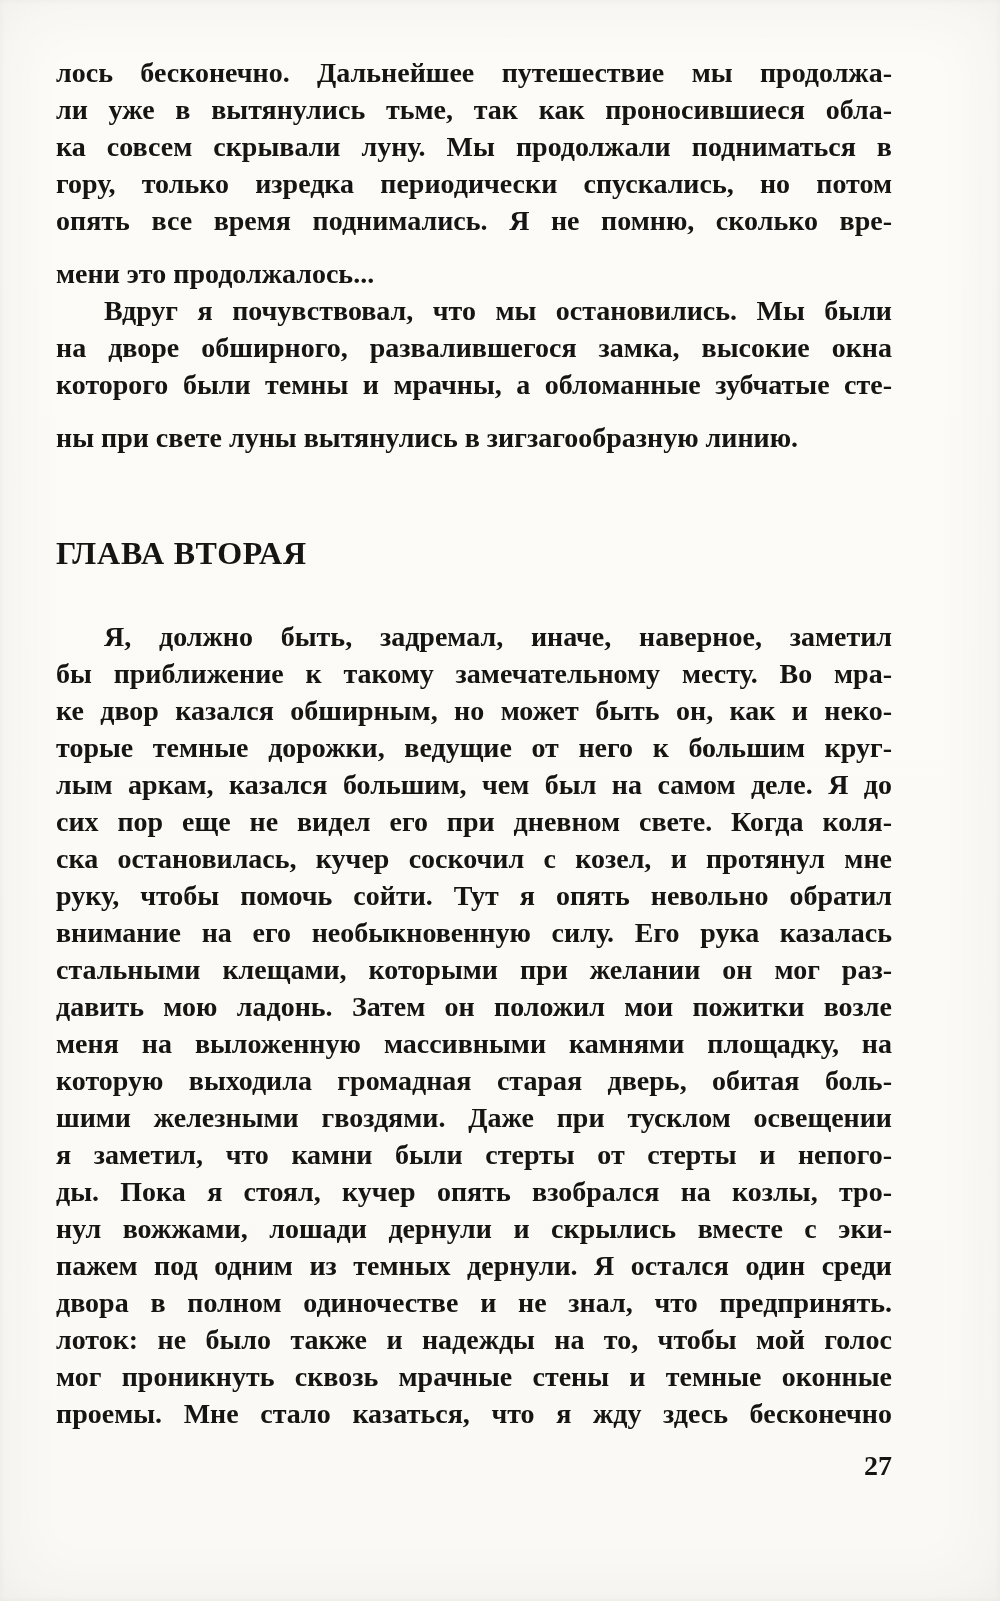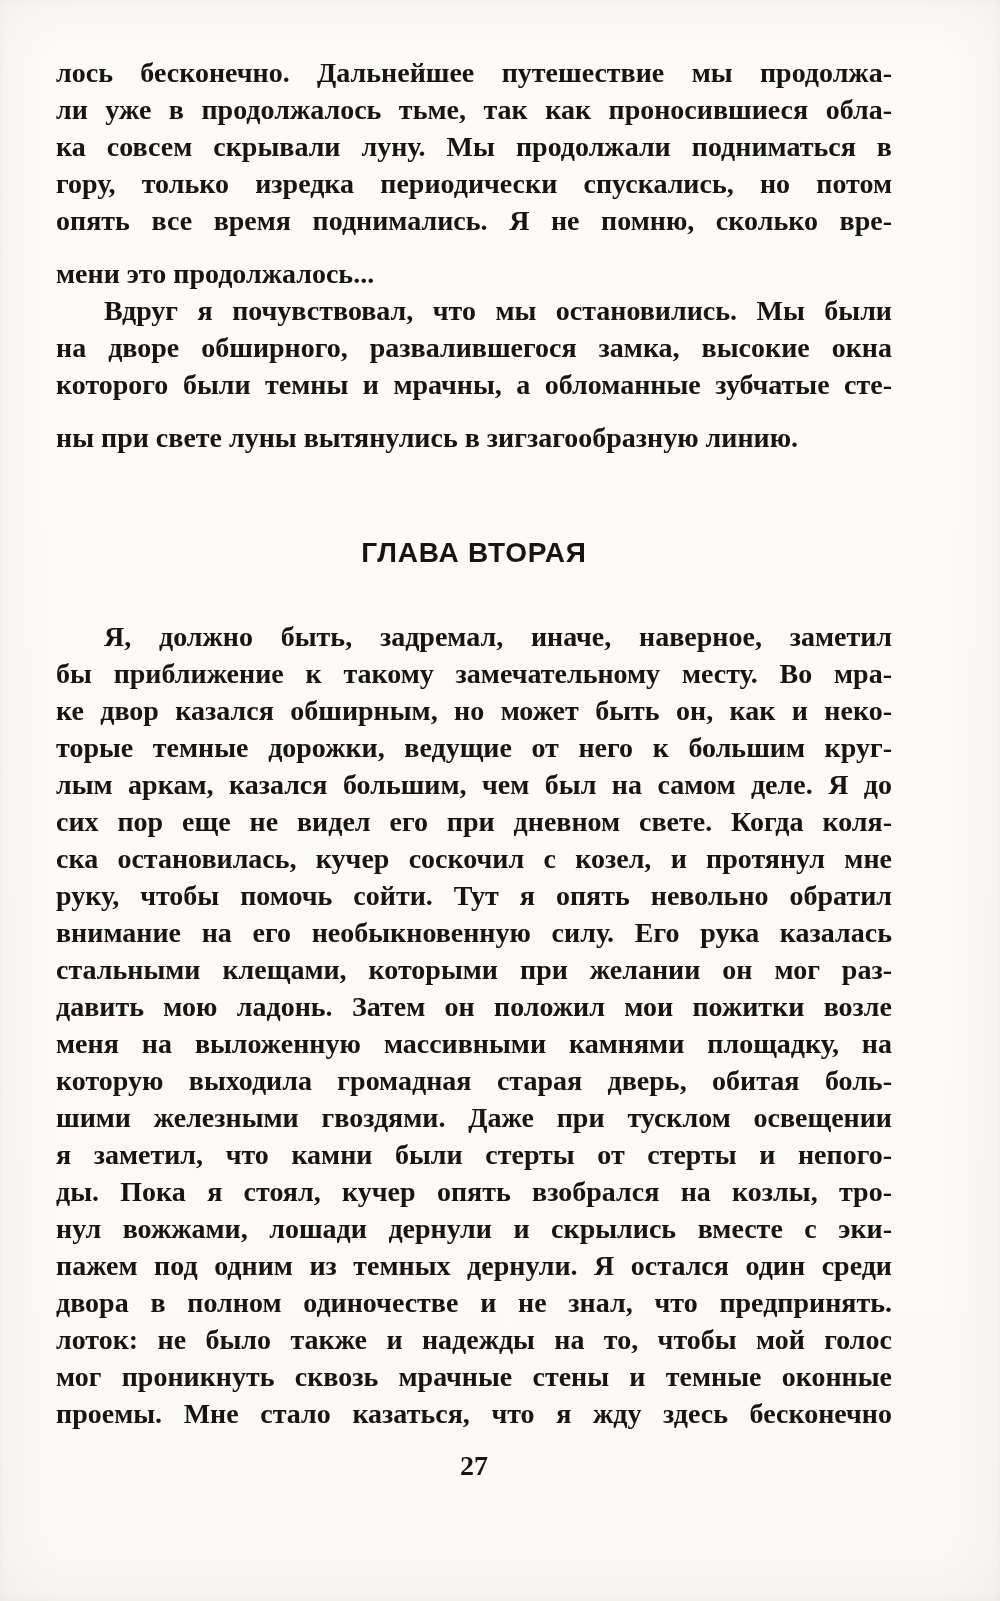--- a/index.html
+++ b/index.html
@@ -38,50 +38,49 @@
     text-justify: inter-word;
   }
   .line.last {
     text-align-last: left;
     margin-top: 16px;
   }
   .line.indent {
     padding-left: 48px;
   }
   .chapter-heading {
-    font-family: Liberation Sans, sans-serif;
+    font-family: Liberation Serif, serif;
     font-weight: 700;
-    font-size: 28px;
+    font-size: 32px;
     line-height: 38px;
     letter-spacing: 0.8px;
     color: #171513;
-    text-align: center;
     margin-top: 78px;
     margin-bottom: 46px;
   }
   .page-number {
     position: absolute;
     left: 56px;
     width: 836px;
     top: 1450px;
-    text-align: center;
+    text-align: right;
     font-family: "Liberation Serif", "DejaVu Serif", serif;
     font-weight: 700;
     font-size: 28px;
     color: #171513;
   }
 </style>
 </head>
 <body>
 
 <div class="page">
   <div class="text-block">
       <div class="paragraph">
         <div class="line">лось бесконечно. Дальнейшее путешествие мы продолжа-</div>
-        <div class="line">ли уже в продолжалось тьме, так как проносившиеся обла-</div>
+        <div class="line">ли уже в вытянулись тьме, так как проносившиеся обла-</div>
         <div class="line">ка совсем скрывали луну. Мы продолжали подниматься в</div>
         <div class="line">гору, только изредка периодически спускались, но потом</div>
         <div class="line">опять все время поднимались. Я не помню, сколько вре-</div>
         <div class="line last">мени это продолжалось...</div>
       </div>
       <div class="paragraph">
         <div class="line indent">Вдруг я почувствовал, что мы остановились. Мы были</div>
         <div class="line">на дворе обширного, развалившегося замка, высокие окна</div>
         <div class="line">которого были темны и мрачны, а обломанные зубчатые сте-</div>
         <div class="line last">ны при свете луны вытянулись в зигзагообразную линию.</div>

